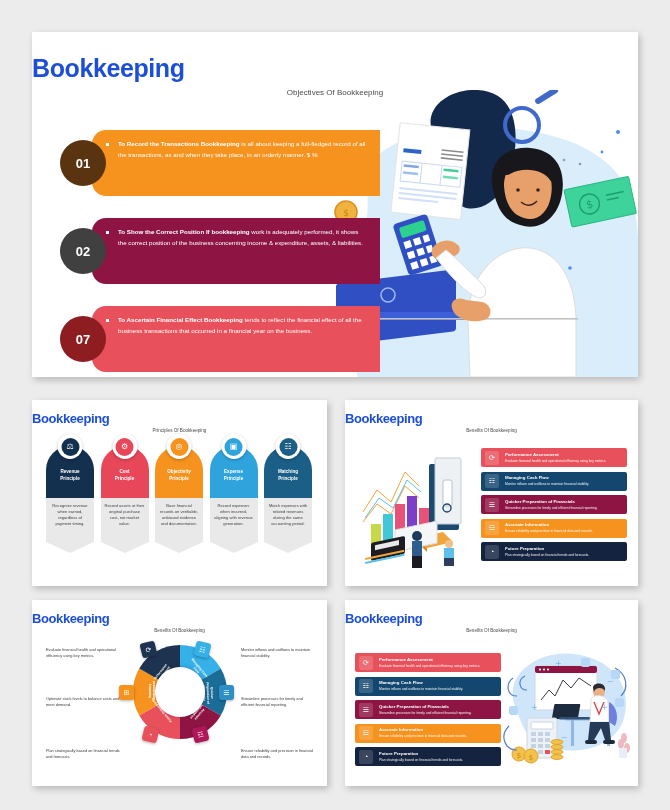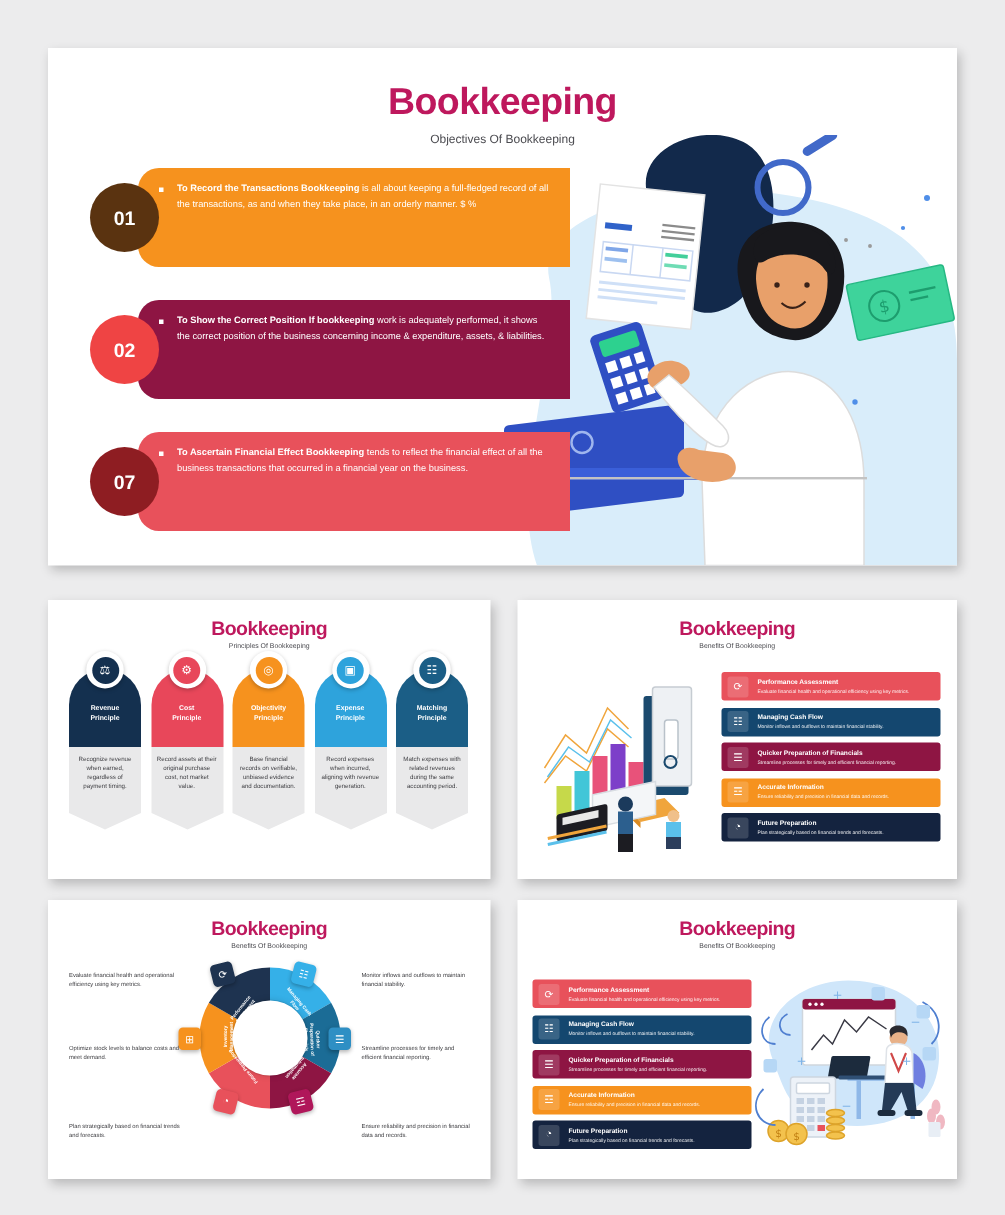--- a/index.html
+++ b/index.html
@@ -12,36 +12,35 @@
   .page { position:relative; width:670px; height:810px; overflow:hidden; }
 
   
   .slide {
     position:absolute;
     background:#ffffff;
     box-shadow:2px 3px 7px rgba(0,0,0,0.22);
     overflow:hidden;
   }
   .slide-title {
-    text-align:center;
     font-weight:bold;
-    color:#be185d;
+    color:#1d4ed8;
     letter-spacing:-0.4px;
   }
   .slide-sub { text-align:center; color:#4b4b50; }
 
   
   #slide-hero { left:32px; top:32px; width:606px; height:345px; }
   #slide-hero .slide-title { font-size:25px; margin-top:22px; }
   #slide-hero .slide-sub { font-size:8px; margin-top:5px; }
 
   .hero-art {
     position:absolute; right:0; top:58px; width:320px; height:287px; overflow:hidden;
   }
-  .obj-list { position:absolute; left:28px; top:80px; width:320px; }
+  .obj-list { position:absolute; left:28px; top:98px; width:320px; }
   .obj-row { position:relative; height:66px; margin-bottom:22px; }
   .obj-bar {
     position:absolute; left:32px; top:0; width:288px; height:100%;
     border-radius:14px 0 0 14px;
     padding:9px 12px 9px 26px;
   }
   .obj-bar .bullet {
     position:absolute; left:14px; top:13px; width:3px; height:3px; background:#fff;
   }
   .obj-text { font-size:6.2px; line-height:1.72; color:#ffffff; }
@@ -228,21 +227,21 @@
         <div class="obj-badge" style="background:#5A3310">01</div>
       </div>
 
       <div class="obj-row">
         <div class="obj-bar" style="background:#8E1543">
           <span class="bullet"></span>
           <div class="obj-text">
             <b>To Show the Correct Position If bookkeeping</b><span> work is adequately performed, it shows the correct position of the business concerning income &amp; expenditure, assets, &amp; liabilities.</span>
           </div>
         </div>
-        <div class="obj-badge" style="background:#ef4444">02</div>
+        <div class="obj-badge" style="background:#404040">02</div>
       </div>
 
       <div class="obj-row">
         <div class="obj-bar" style="background:#E8515B">
           <span class="bullet"></span>
           <div class="obj-text">
             <b>To Ascertain Financial Effect Bookkeeping</b><span> tends to reflect the financial effect of all the business transactions that occurred in a financial year on the business.</span>
           </div>
         </div>
         <div class="obj-badge" style="background:#8E1D22">07</div>

